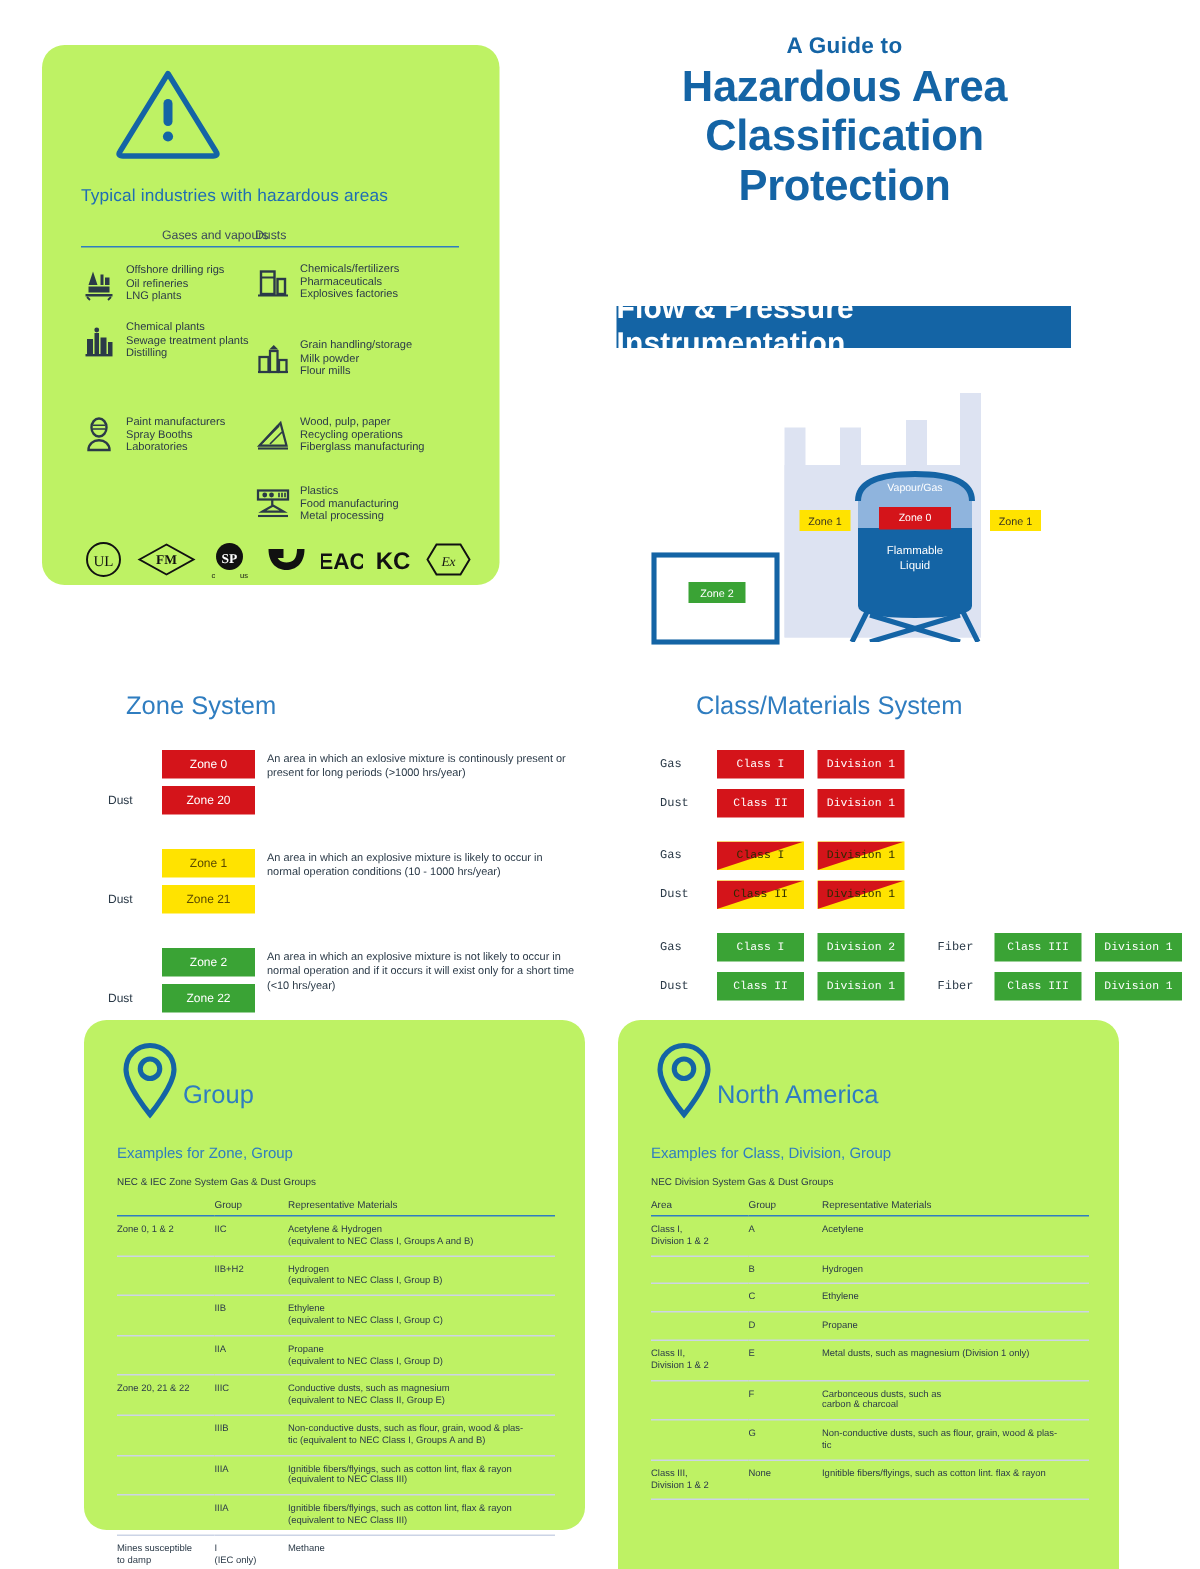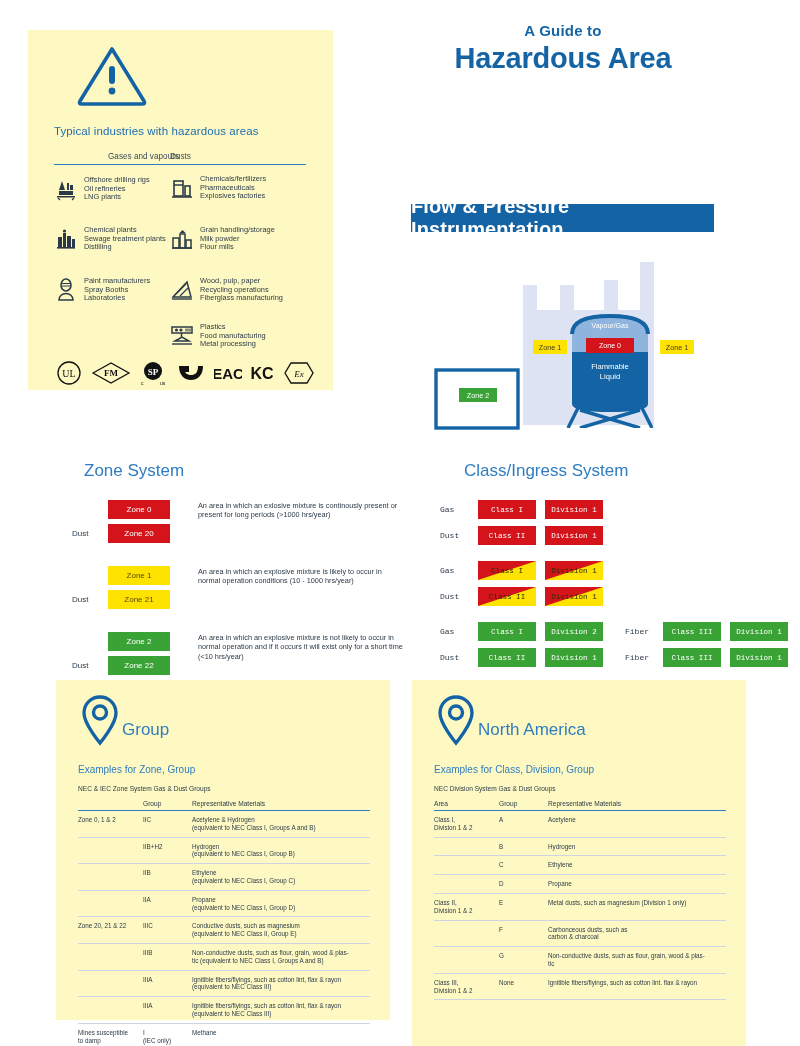--- a/index.html
+++ b/index.html
@@ -4,21 +4,21 @@
 <style>
   html,body{margin:0;padding:0;}
   body{
     width:800px;height:1046px;background:#ffffff;
     font-family:"Liberation Sans", sans-serif;
     color:#22313f;-webkit-font-smoothing:antialiased;position:relative;overflow:hidden;
   }
   .page{position:relative;width:800px;height:1046px;}
 
   
-  .panel{position:absolute;background:#fef9c3;}
+  .panel{position:absolute;background:#bef264;border-radius:15px;}
 
   
   #industries-panel{left:28px;top:30px;width:305px;height:360px;}
   .warn-icon{position:absolute;left:48px;top:14px;width:72px;height:62px;}
   .panel-heading{
     position:absolute;left:26px;top:95px;font-size:11.5px;color:#1f6db4;font-weight:400;letter-spacing:.1px;
   }
   .col-head{position:absolute;font-size:8.2px;color:#3b4a5a;}
   .col-head.a{left:43px;top:122px;padding-left:37px;}
   .col-head.b{left:142px;top:122px;}
@@ -61,21 +61,21 @@
   #zone-sys{position:absolute;left:60px;top:495px;width:330px;height:180px;}
   .zgroup{position:absolute;left:0;width:330px;}
   .zlabel{position:absolute;left:12px;font-size:8px;color:#2b3a48;}
   .chip{
     position:absolute;width:62px;height:19px;display:flex;align-items:center;justify-content:center;
     font-size:8px;color:#fff;
   }
   .chip.red{background:#d4141a;}
   .chip.yellow{background:#ffe300;color:#5a4a00;}
   .chip.green{background:#3aa335;}
-  .zdesc{position:absolute;left:118px;font-size:7.3px;line-height:9.4px;color:#2b3a48;width:205px;margin-left:20px;}
+  .zdesc{position:absolute;left:118px;font-size:7.3px;line-height:9.4px;color:#2b3a48;width:205px;}
 
   
   #cd-sys{position:absolute;left:440px;top:495px;width:340px;height:180px;}
   .cdrow{position:absolute;display:flex;align-items:center;font-family:Liberation Mono, monospace;}
   .cdlab{width:38px;font-size:8px;color:#2b3a48;}
   .cdchip{
     width:58px;height:19px;margin-right:9px;display:flex;align-items:center;justify-content:center;
     font-size:7.6px;color:#fff;position:relative;overflow:hidden;
   }
   .cdchip.red{background:#d4141a;}
@@ -131,21 +131,21 @@
     <div class="ind-row" style="left:26px;top:146px;">
       <svg class="ind-ico" viewBox="0 0 24 24">
         <path d="M3 19h18v1.6H3z M5 14h14v4H5z" fill="#2b3a48"></path>
         <path d="M8 4l3 9h-6z M13 6h2v7h-2z M16 8h3v5h-3z" fill="#2b3a48"></path>
         <path d="M4 21l2 2M20 21l-2 2" stroke="#2b3a48" stroke-width="1.2"></path>
       </svg>
       <div class="ind-txt">Offshore drilling rigs
 Oil refineries
 LNG plants</div>
     </div>
-    <div class="ind-row" style="left:26px;top:196px;">
+    <div class="ind-row" style="left:26px;top:184px;align-items:flex-end;">
       <svg class="ind-ico" viewBox="0 0 24 24">
         <path d="M3 20h18v1.6H3z" fill="#2b3a48"></path>
         <path d="M4 10h4v10H4z M9 6h3v14H9z M13 9h4v11h-4z M18 12h3v8h-3z" fill="#2b3a48"></path>
         <circle cx="10.5" cy="4" r="1.6" fill="#2b3a48"></circle>
       </svg>
       <div class="ind-txt">Chemical plants
 Sewage treatment plants
 Distilling</div>
     </div>
     <div class="ind-row" style="left:26px;top:247px;">
@@ -234,20 +234,22 @@
         <path d="M9 5h16l6 10-6 10H9L3 15z" fill="none" stroke="#111" stroke-width="1.3"></path>
         <text x="17" y="19" font-size="9" font-style="italic" font-family="Liberation Serif, serif" text-anchor="middle" fill="#111">Ex</text>
       </svg>
     </div>
   </div>
 
   <div id="title-block">
     <div class="t-sub">A Guide to</div>
     <div class="t-main">
       <div>Hazardous Area</div>
+      <div>Classification</div>
+      <div>Protection</div>
     </div>
   </div>
   <div id="title-bar">
     <span>Flow &amp; Pressure Instrumentation</span>
   </div>
 
   <div id="illustration">
     <svg width="300" height="195" viewBox="0 0 300 195">
       <path d="M103 60 L103 35 L117 35 L117 60 L140 60 L140 35 L154 35 L154 60 L184 60 L184 30 L198 30 L198 60 L220 60 L220 12 L234 12 L234 175 L103 175 Z" fill="#dde3f2"></path>
       <rect x="103" y="60" width="131" height="115" fill="#dde3f2"></rect>
@@ -293,21 +295,21 @@
     </div>
 
     <div class="zgroup" style="top:132px;">
       <div class="chip green" style="left:48px;top:5px;">Zone 2</div>
       <div class="zlabel" style="top:34px;">Dust</div>
       <div class="chip green" style="left:48px;top:29px;">Zone 22</div>
       <div class="zdesc" style="top:6px;">An area in which an explosive mixture is not likely to occur in normal operation and if it occurs it will exist only for a short time (&lt;10 hrs/year)</div>
     </div>
   </div>
 
-  <div class="sec-title" id="cd-title">Class/Ingress System</div>
+  <div class="sec-title" id="cd-title">Class/Materials System</div>
   <div id="cd-sys">
 
     <div class="cdrow" style="left:0;top:5px;">
       <div class="cdlab">Gas</div>
       <div class="cdchip red">
           <span class="lbl">Class I</span>
         </div>
       <div class="cdchip red">
           <span class="lbl">Division 1</span>
         </div>

